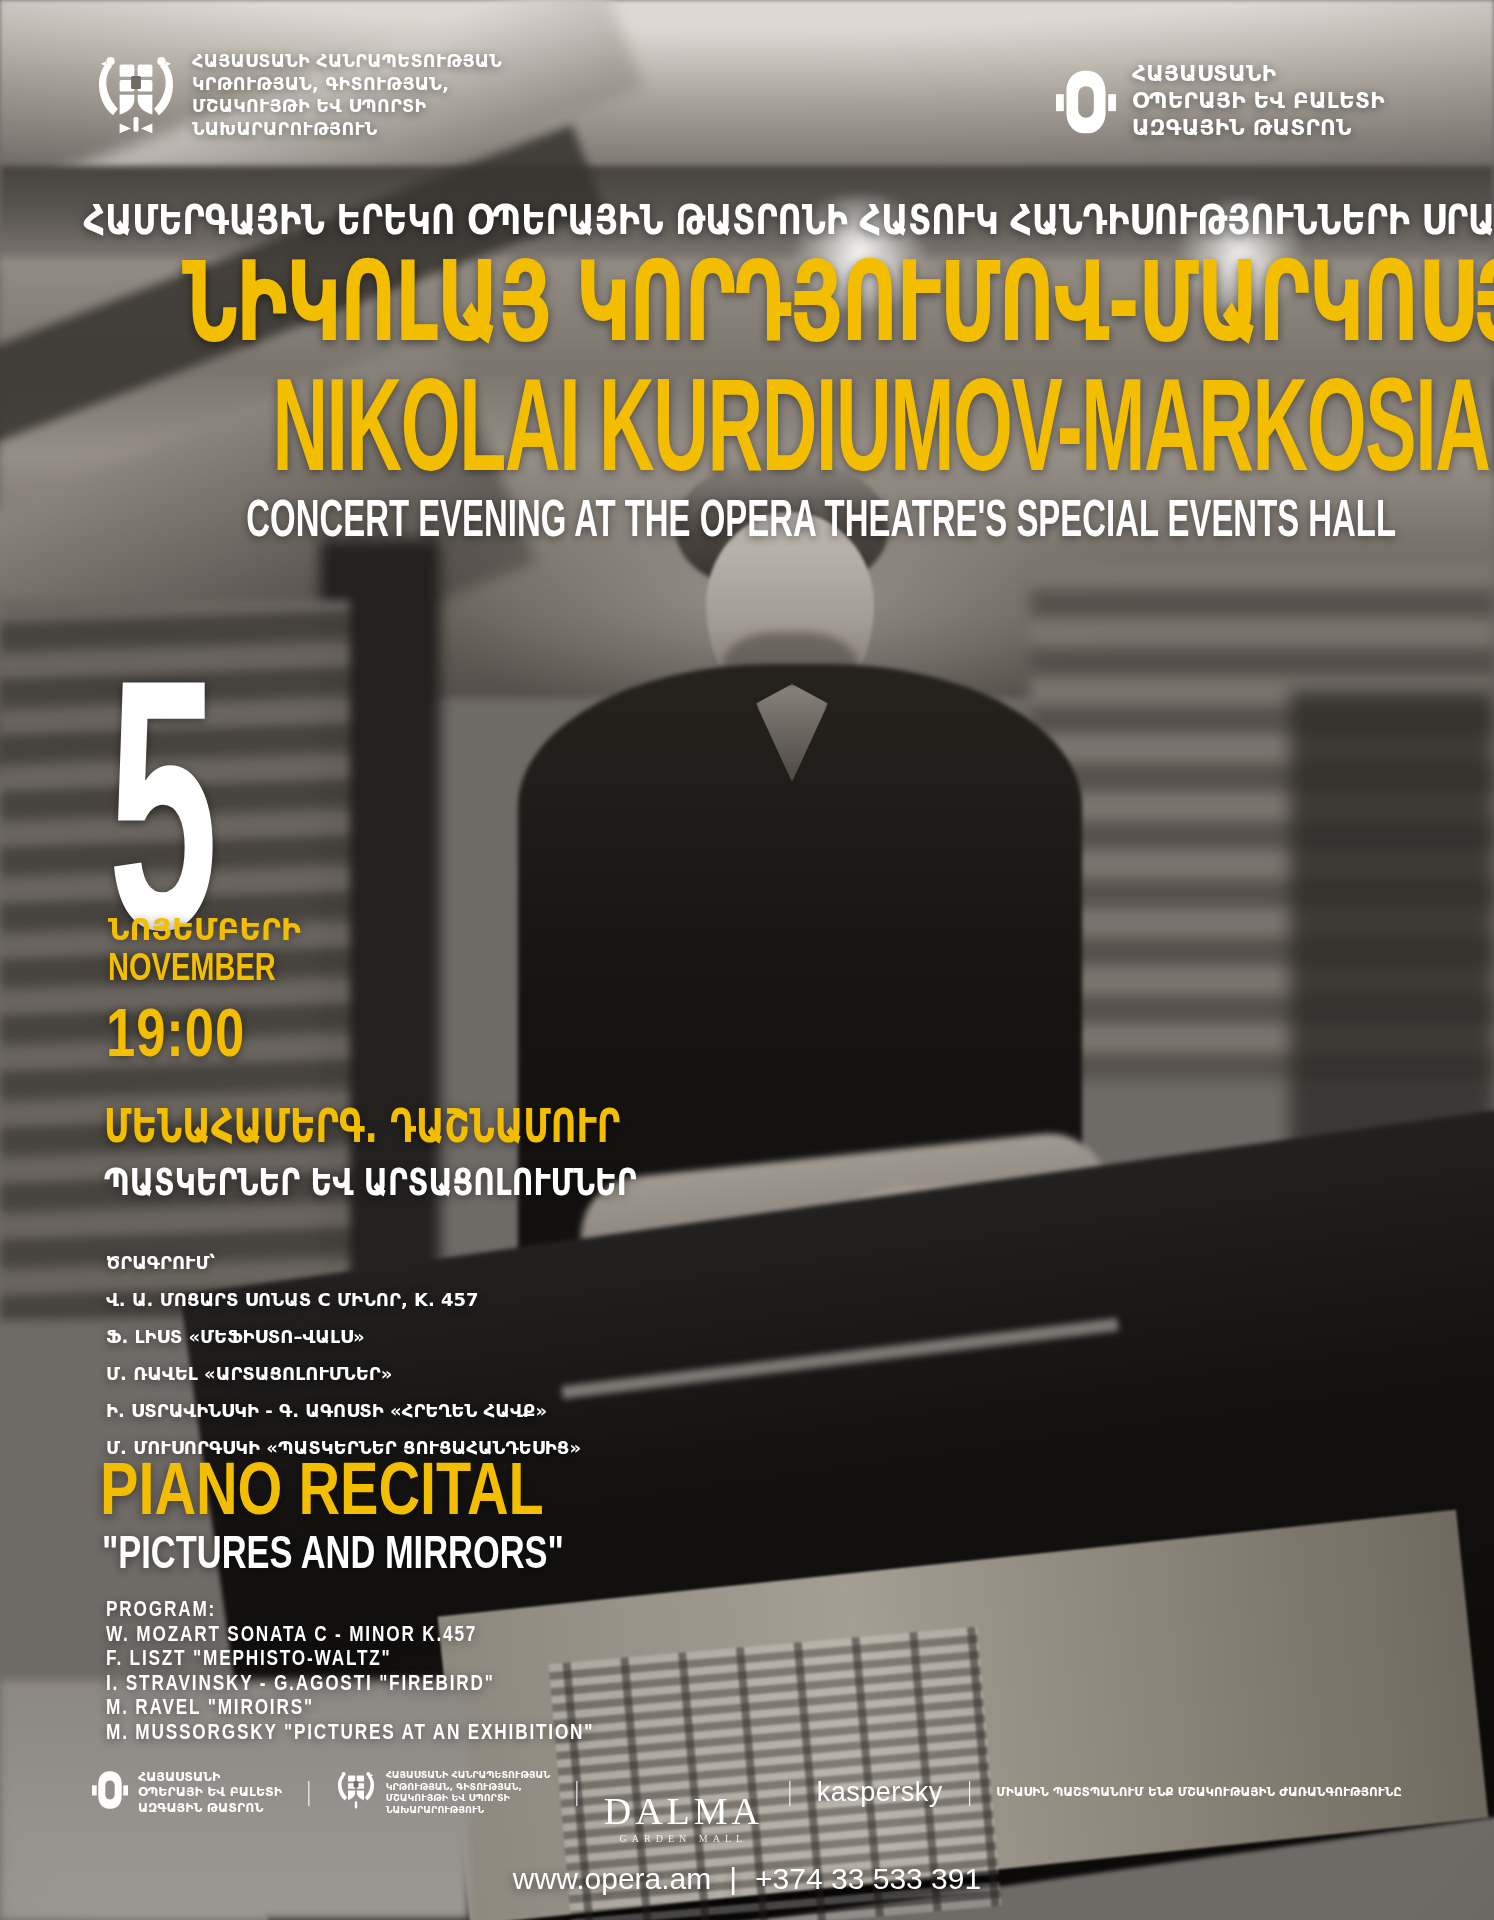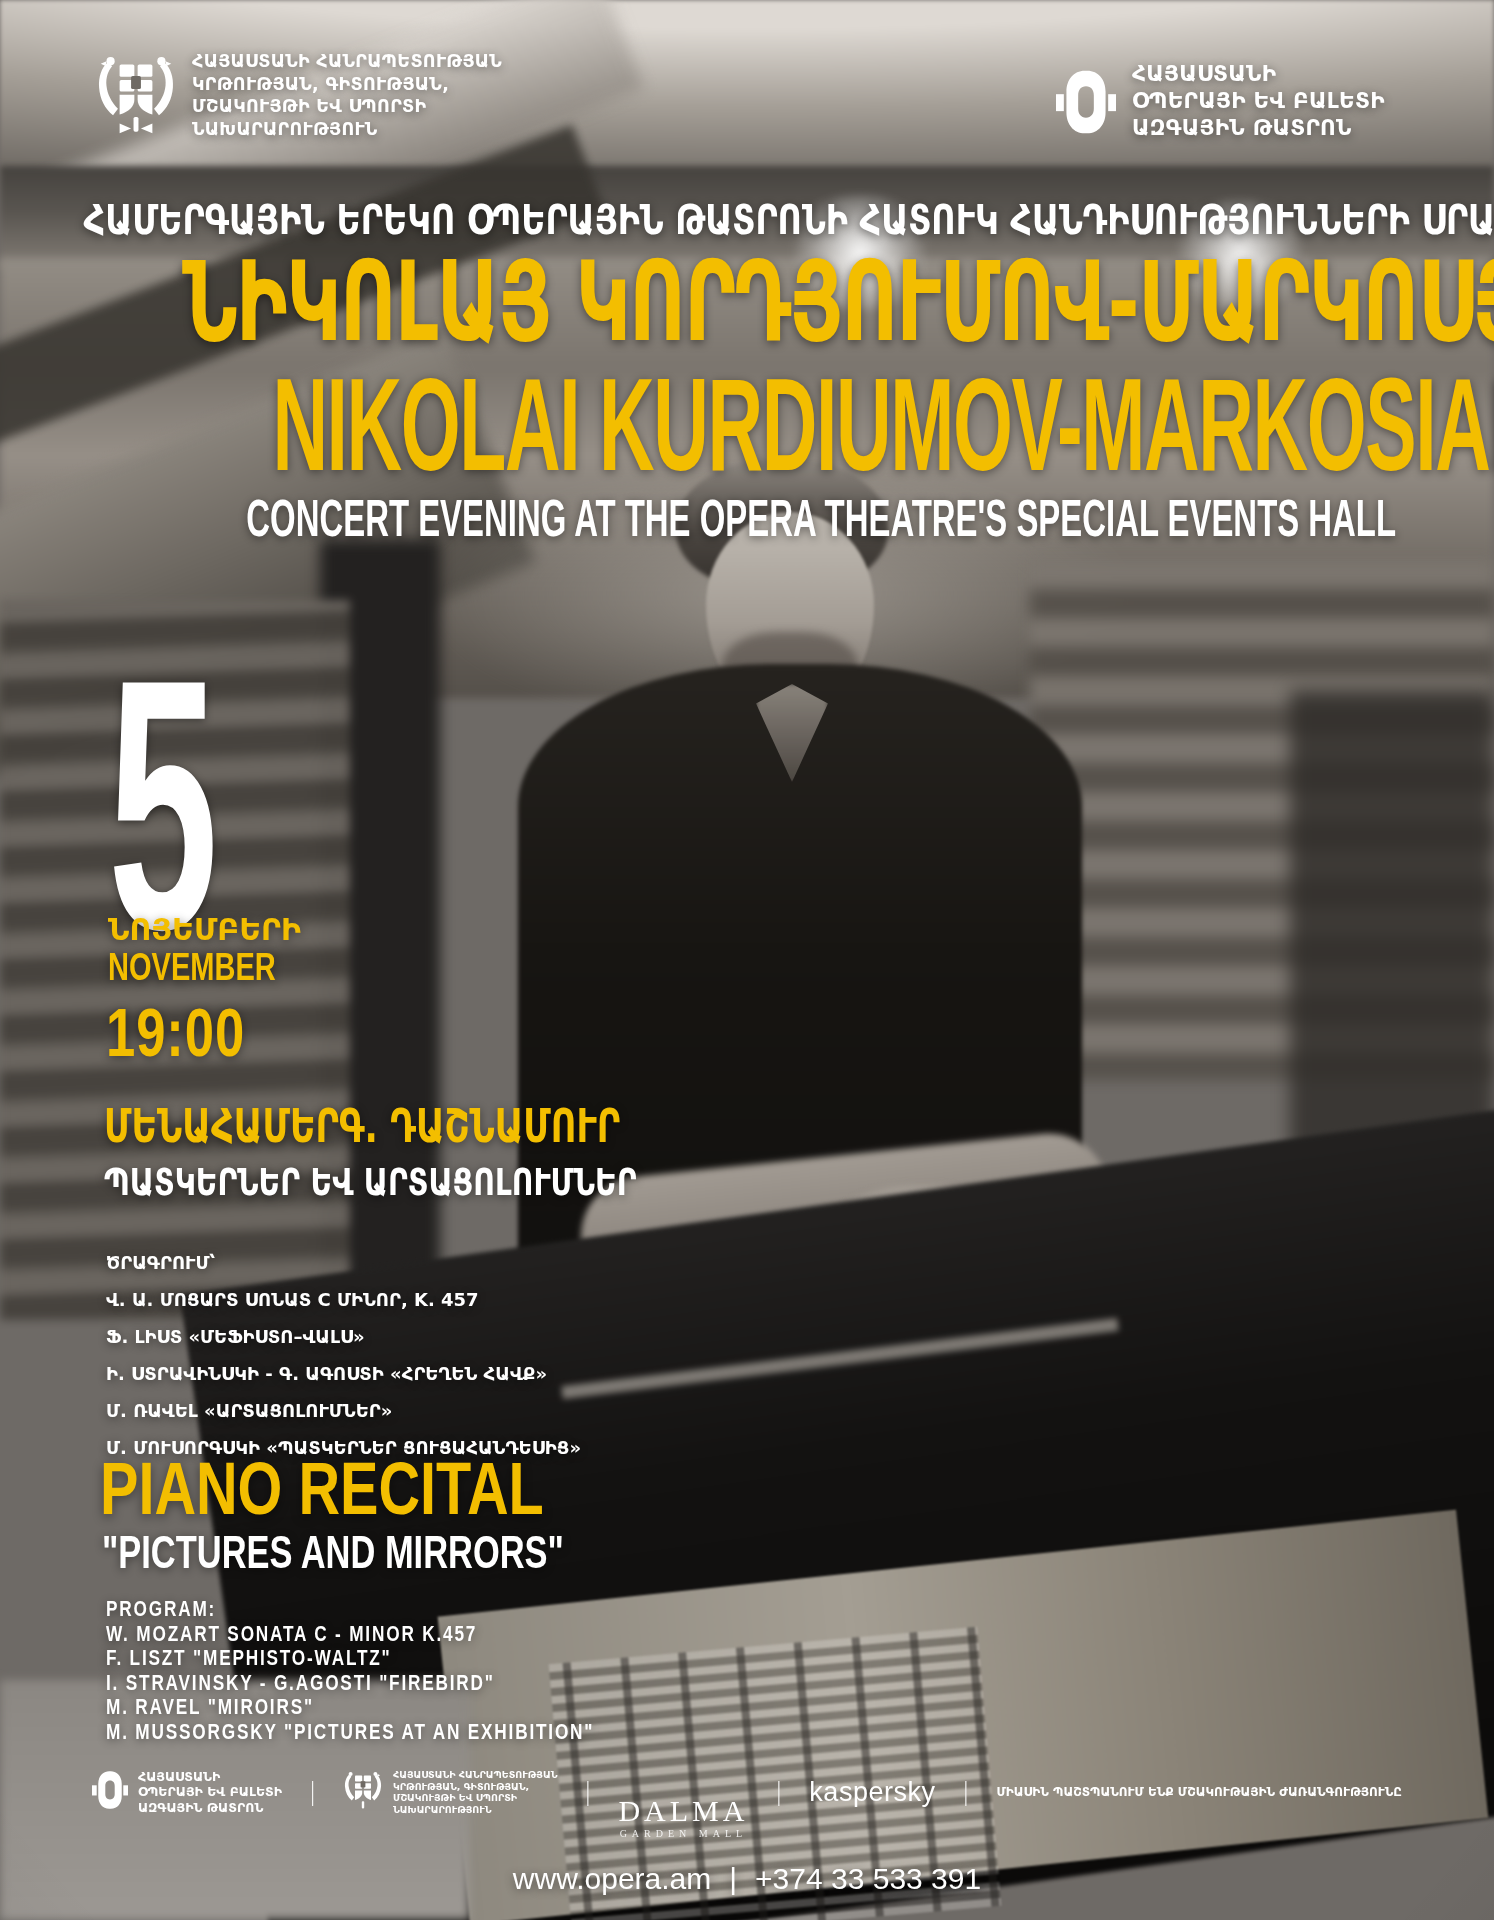--- a/index.html
+++ b/index.html
@@ -105,21 +105,21 @@
   .prog-en   { left:106px; top:1596px; font-size:21px; line-height:24.5px; font-weight:bold; letter-spacing:2.2px; }
   .prog-en div span { transform:scale(.82,1.08); }
   
   .partners { left:0; right:0; top:1756px; height:72px; display:flex; align-items:center;
               justify-content:space-between; padding:0 92px; }
   .pitem { display:flex; align-items:center; gap:10px; }
   .opera-mini-lines div { font-size:12.5px; line-height:15.5px; font-weight:bold; }
   .ministry-mini-lines div { font-size:9.5px; line-height:11.5px; font-weight:bold; }
   .psep { font-size:24px; font-weight:300; opacity:.9; }
   .dalma { text-align:center; font-family:"Liberation Serif", serif; }
-  .dalma .nm { font-size:30px; letter-spacing:4px;margin-top:48px; }
+  .dalma .nm { font-size:38px; letter-spacing:4px;margin-top:48px; }
   .dalma .sb { font-size:10px; letter-spacing:5px; opacity:.85; }
   .kasp { font-family:"Liberation Sans", sans-serif; font-size:27px; letter-spacing:.5px; font-weight:500; }
   .slogan { font-size:12px; font-weight:bold; white-space:nowrap; }
   .contact { left:0; right:0; top:1842px; text-align:center; font-size:30px; font-weight:500;margin-top:20px; }
   .contact span { margin:0 9px; }
 </style>
 </head>
 <body>
 
 <div class="poster">
@@ -227,22 +227,22 @@
   </div>
   <div class="abs rec-sub-hy white b sh">
     <span class="cl">ՊԱՏԿԵՐՆԵՐ ԵՎ ԱՐՏԱՑՈԼՈՒՄՆԵՐ</span>
   </div>
 
   <div class="abs prog-hy white sh">
     <div>ԾՐԱԳՐՈՒՄ՝</div>
     <div>
         <div>Վ. Ա. ՄՈՑԱՐՏ ՍՈՆԱՏ C ՄԻՆՈՐ, K. 457</div>
         <div>Ֆ. ԼԻՍՏ «ՄԵՖԻՍՏՈ–ՎԱԼՍ»</div>
+        <div>Մ. ՌԱՎԵԼ «ԱՐՏԱՑՈԼՈՒՄՆԵՐ»</div>
         <div>Ի. ՍՏՐԱՎԻՆՍԿԻ - Գ. ԱԳՈՍՏԻ «ՀՐԵՂԵՆ ՀԱՎՔ»</div>
-        <div>Մ. ՌԱՎԵԼ «ԱՐՏԱՑՈԼՈՒՄՆԵՐ»</div>
         <div>Մ. ՄՈՒՍՈՐԳՍԿԻ «ՊԱՏԿԵՐՆԵՐ ՑՈՒՑԱՀԱՆԴԵՍԻՑ»</div>
       </div>
   </div>
 
   <div class="abs rec-en yellow b sh lat">
     <span class="cl">PIANO RECITAL</span>
   </div>
   <div class="abs rec-sub-en white b sh lat">
     <span class="cl">"PICTURES AND MIRRORS"</span>
   </div>

